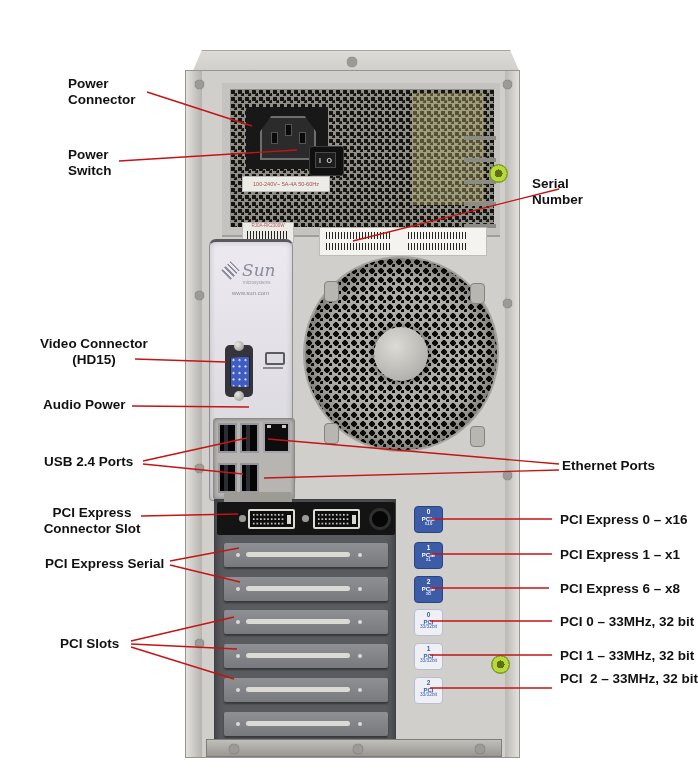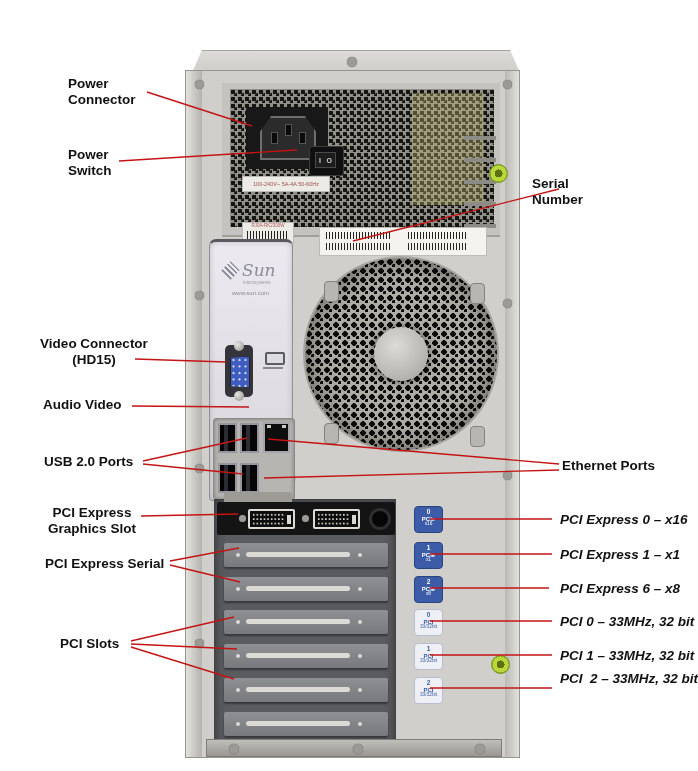--- a/index.html
+++ b/index.html
@@ -3,21 +3,21 @@
 <meta charset="utf-8">
 <style>
   html,body{margin:0;padding:0;}
   body{width:698px;height:771px;position:relative;background:#ffffff;
        font-family:"Liberation Sans",sans-serif;overflow:hidden;}
   .abs{position:absolute;}
   
   .callout{position:absolute;font-weight:bold;font-size:13.5px;line-height:16px;
            color:#111;white-space:pre-line;}
   .callout.center{text-align:center;}
-  .callout.pre{white-space:pre;font-style:italic;}
+  .callout.pre{white-space:pre;}
   
   .cap{left:192px;top:50px;width:326px;height:21px;background:linear-gradient(#dcdbd7,#cfcecA);
        border:1px solid #a6a5a0;clip-path:polygon(3% 0,97% 0,100% 100%,0 100%);}
   .body{left:185px;top:70px;width:335px;height:688px;background:#cbcac6;
         border:1px solid #96958f;box-sizing:border-box;}
   .rail{position:absolute;top:0;width:16px;height:100%;
         background:linear-gradient(90deg,#e2e1dd,#b4b3ae);}
   .rail.right{right:0;background:linear-gradient(90deg,#b4b3ae,#e2e1dd);}
   .face{position:absolute;left:16px;top:0;width:303px;height:100%;background:#d0cfcb;}
   
@@ -289,25 +289,25 @@
 </div>
 
 <div class="callout" style="left:68px;top:76px;">Power
 Connector</div>
 <div class="callout" style="left:68px;top:147px;">Power
 Switch</div>
 <div class="callout" style="left:532px;top:176px;">Serial
 Number</div>
 <div class="callout center" style="left:28px;top:336px;width:132px;">Video Connector
 (HD15)</div>
-<div class="callout" style="left:43px;top:397px;">Audio Video</div>
-<div class="callout" style="left:44px;top:454px;">USB 2.0 Ports</div>
+<div class="callout" style="left:43px;top:397px;">Audio Power</div>
+<div class="callout" style="left:44px;top:454px;">USB 2.4 Ports</div>
 <div class="callout" style="left:562px;top:458px;">Ethernet Ports</div>
 <div class="callout center" style="left:36px;top:505px;width:112px;">PCI Express
-Graphics Slot</div>
+Connector Slot</div>
 <div class="callout" style="left:45px;top:556px;">PCI Express Serial</div>
 <div class="callout" style="left:60px;top:636px;">PCI Slots</div>
 
 <div class="callout pre" style="left:560px;top:512px;">PCI Express 0 – x16</div>
 <div class="callout pre" style="left:560px;top:547px;">PCI Express 1 – x1</div>
 <div class="callout pre" style="left:560px;top:581px;">PCI Express 6 – x8</div>
 <div class="callout pre" style="left:560px;top:614px;">PCI 0 – 33MHz, 32 bit</div>
 <div class="callout pre" style="left:560px;top:648px;">PCI 1 – 33MHz, 32 bit</div>
 <div class="callout pre" style="left:560px;top:671px;">PCI  2 – 33MHz, 32 bit</div>
 

